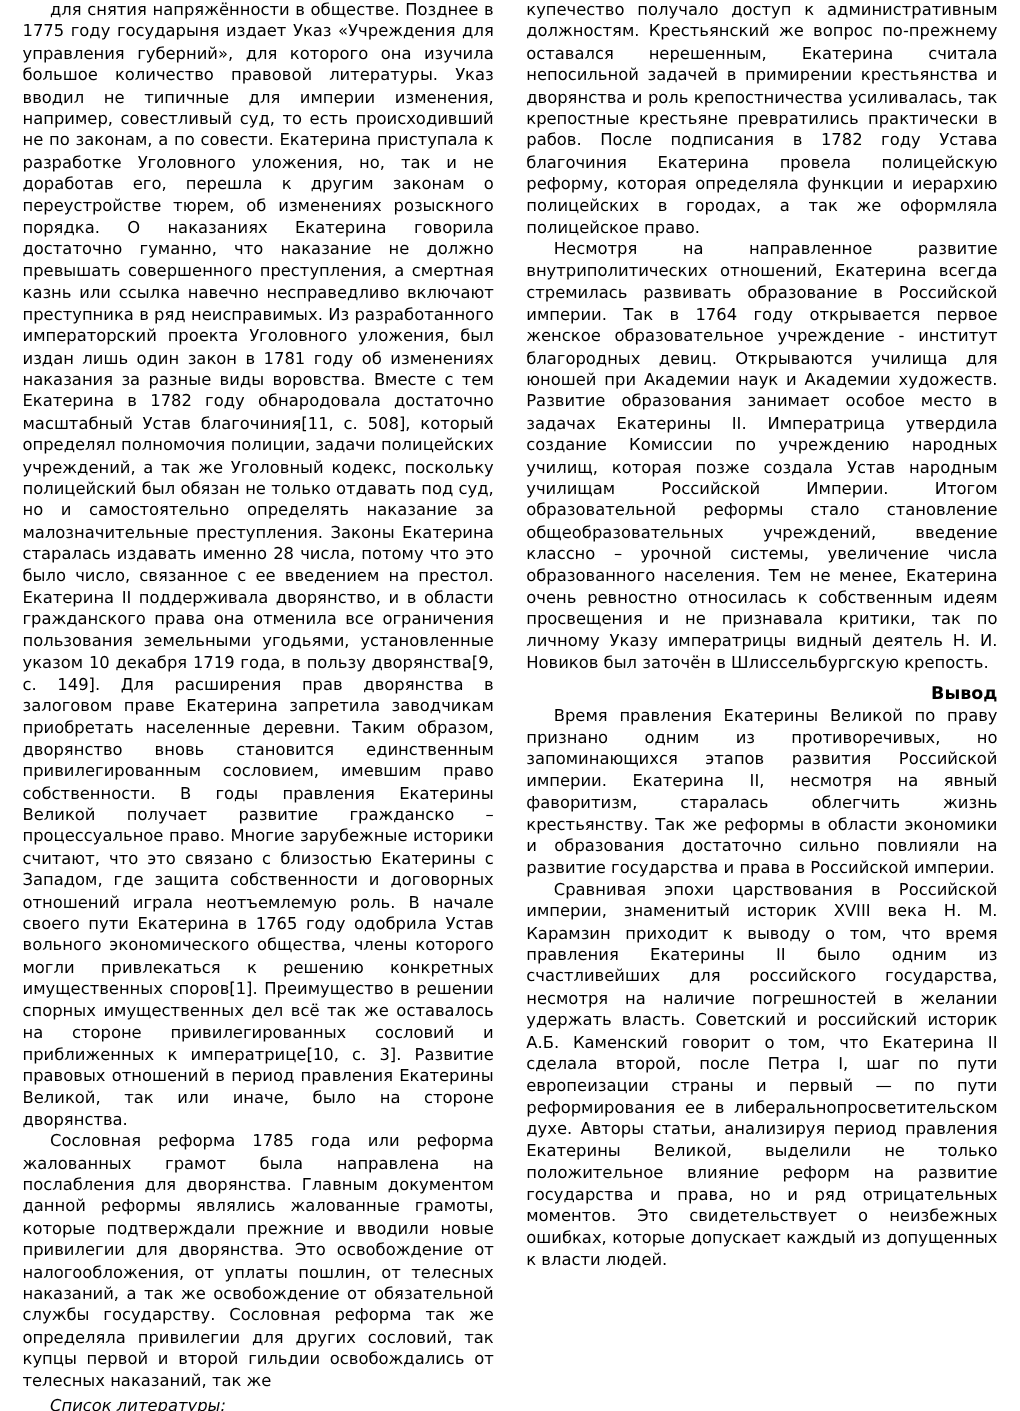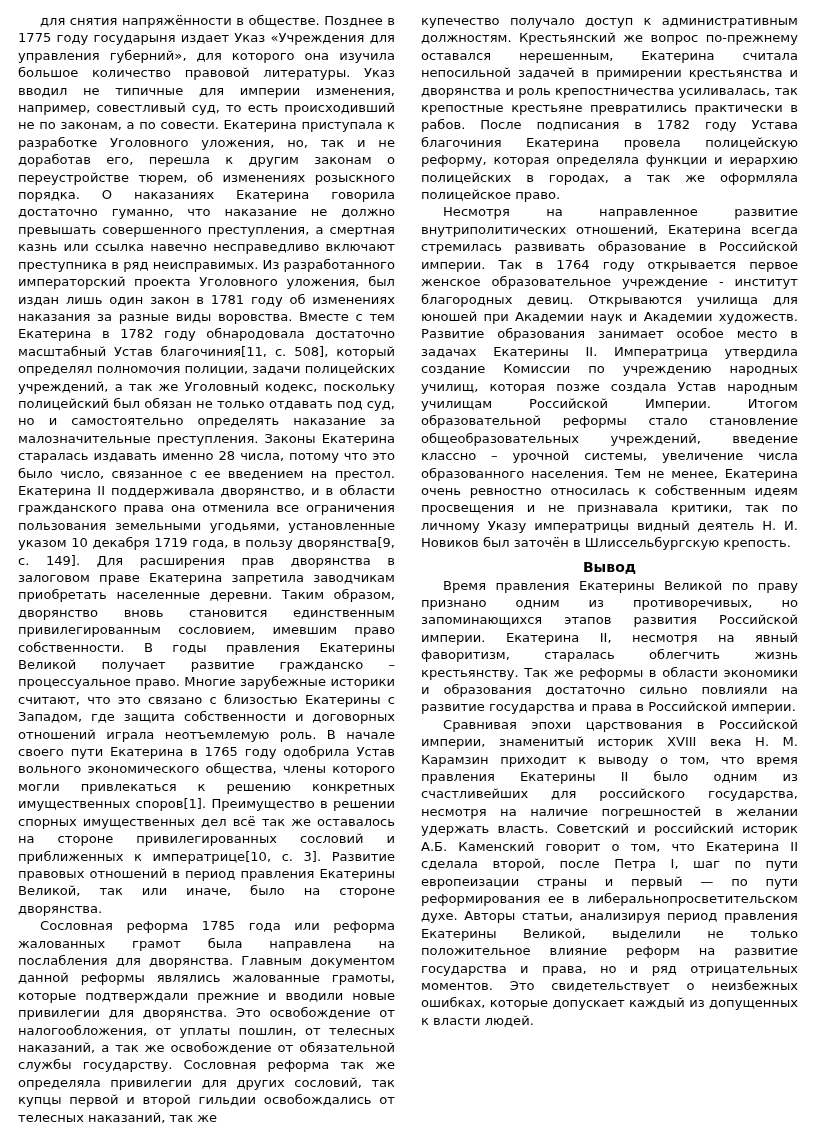--- a/index.html
+++ b/index.html
@@ -12,21 +12,21 @@
     height: 1129px;
     font-family: "DejaVu Sans", sans-serif;
     color: #000000;
     overflow: hidden;
   }
   .page {
     position: relative;
     width: 662px;
     height: 1129px;
     box-sizing: border-box;
-    padding: 12px 18px 6px 18px;
+    padding: 0 18px 6px 18px;
   }
   .columns {
     display: flex;
     flex-direction: row;
     gap: 26px;
     height: 100%;
   }
   .col {
     width: 377px;
     flex: 0 0 377px;
@@ -40,21 +40,21 @@
     text-indent: 22px;
     hyphens: manual;
   }
   p.noindent {
     text-indent: 0;
   }
   h2.head {
     margin: 7px 0 2px 0;
     font-size: 14px;
     font-weight: bold;
-    text-align: center;
+    text-align: right;
     text-indent: 0;
   }
   .reflist {
     margin-top: 4px;
     font-size: 13.1px;
     font-style: italic;
     text-indent: 22px;
     text-decoration: underline;
   }
 </style>

